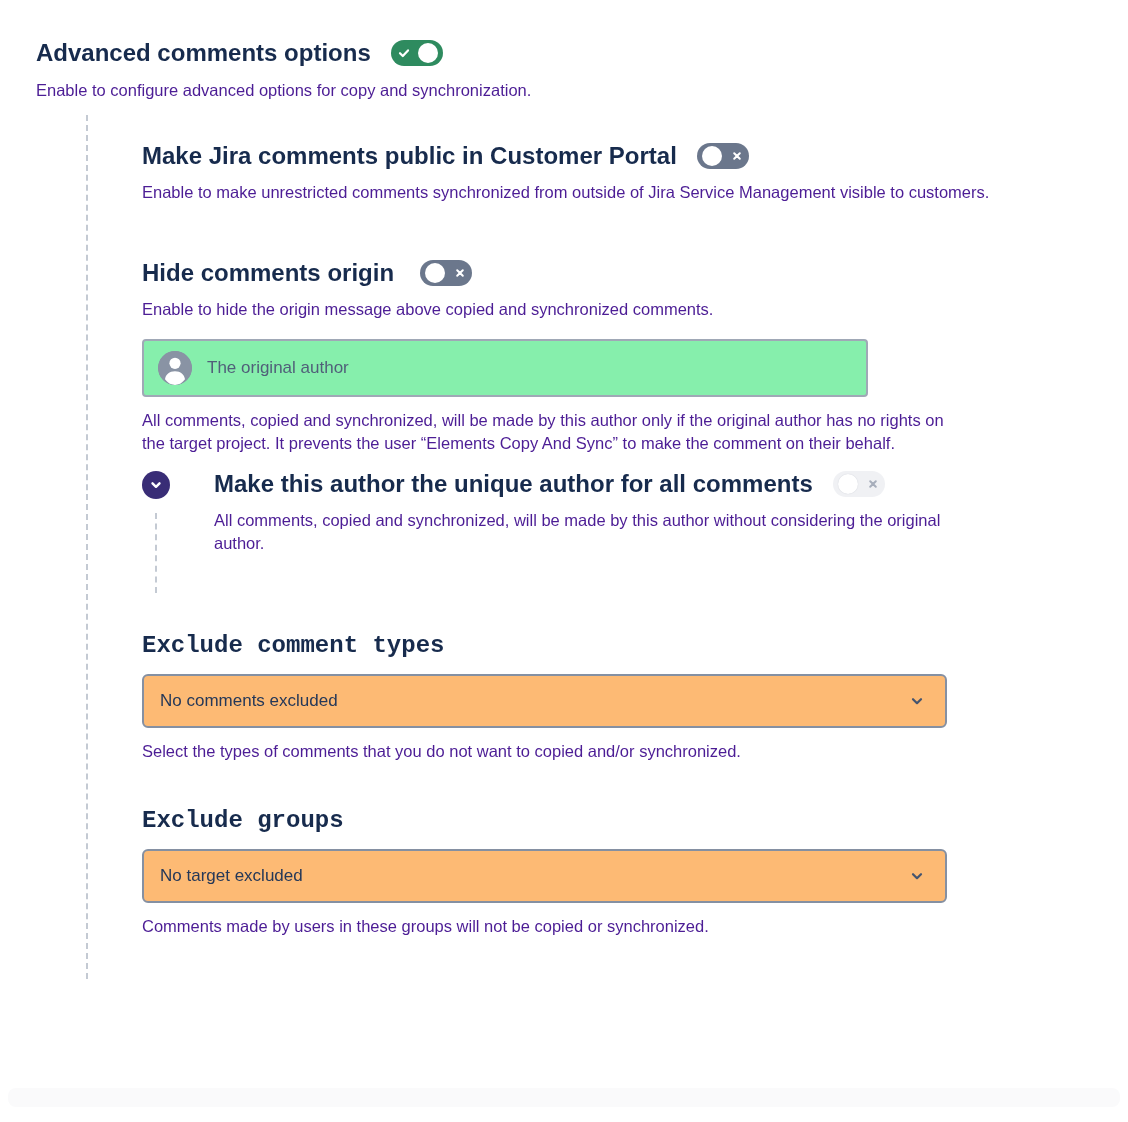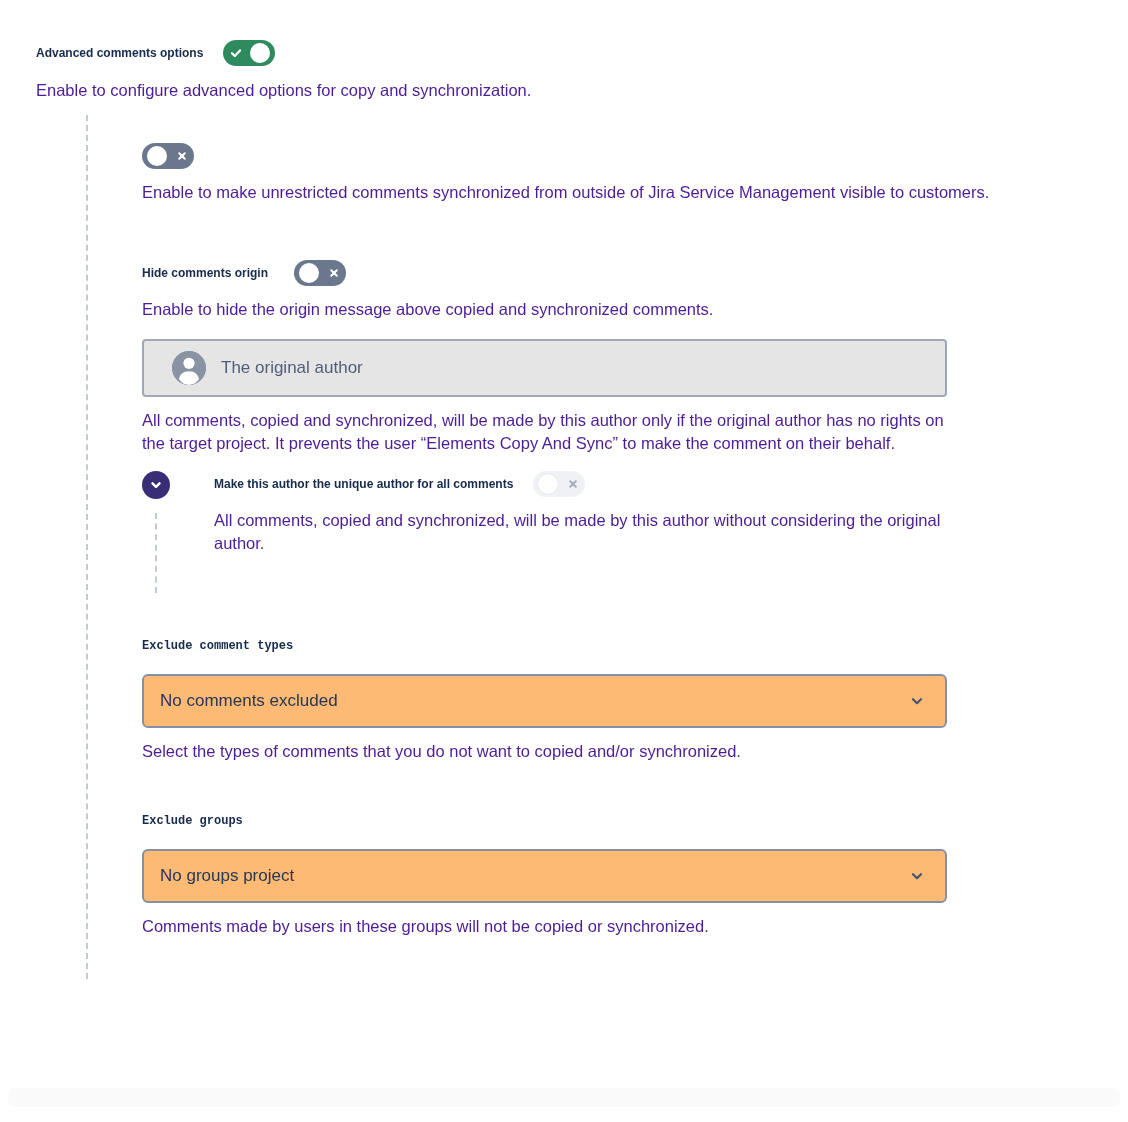--- a/index.html
+++ b/index.html
@@ -4,21 +4,21 @@
 <style>
   * { margin:0; padding:0; box-sizing:border-box; }
   html,body { background:#ffffff; }
   body {
     width:1128px; height:1122px; position:relative; overflow:hidden;
     font-family:"Liberation Sans", sans-serif; color:#172B4D;
   }
   .page { padding:40px 36px 0 36px; }
 
   
-  .h-label { font-size:12px; font-weight:bold; color:#172B4D; line-height:26px; }
+  .h-label { font-size:24px; font-weight:bold; color:#172B4D; line-height:26px; }
   .desc { font-size:16.5px; color:#4c1d95; line-height:23.5px; }
 
   
   .toggle {
     display:inline-flex; align-items:center; justify-content:space-between;
     width:52px; height:26px; border-radius:13px; padding:0 5px;
     cursor:pointer; flex:none;
   }
   .toggle-on { background:#2E8B5F; }
   .toggle-off { background:#6B778C; }
@@ -45,23 +45,23 @@
     padding:28px 0 40px 54px; margin-top:12px;
   }
   .field-row { display:flex; align-items:center; gap:20px; }
   .mt-desc { margin-top:12px; }
 
   .gap-lg { margin-top:56px;gap:26px; }
   .gap-md { margin-top:50px; }
 
   
   .author-box {
-    margin-top:17px; width:805px; height:58px;
-    background:#e5e5e5; border:2px solid #A0A8B6; border-radius:4px;
-    display:flex; align-items:center; padding:0 28px; gap:15px; cursor:pointer;
+    margin-top:17px; width:726px; height:58px;
+    background:#86efac; border:2px solid #A0A8B6; border-radius:4px;
+    display:flex; align-items:center; padding:0 14px; gap:15px; cursor:pointer;
   }
   .avatar { width:34px; height:34px; border-radius:50%; overflow:hidden; background:#8993A4; flex:none; }
   .author-value { font-size:17px; color:#505F79; }
   .author-desc { max-width:815px; }
 
   
   .nested { position:relative; margin-top:15px; padding-left:72px; padding-bottom:32px; }
   .nested .chev-circle { position:absolute; left:0; top:0; }
   .nested-dash {
     position:absolute; left:13px; top:42px; height:80px; width:0;
@@ -100,20 +100,21 @@
       </span>
       <span class="knob"></span>
     </span>
   </div>
   <div class="desc subtitle">Enable to configure advanced options for copy and synchronization.</div>
 
 
   <div class="content">
 
     <div class="field-row">
+      <span class="h-label">Make Jira comments public in Customer Portal</span>
       <span class="toggle toggle-off">
         <span class="knob"></span>
         <span class="tog-icon">
           <svg width="10" height="10" viewBox="0 0 10 10">
               <path d="M2.2 2.2l5.6 5.6M7.8 2.2L2.2 7.8" stroke="#ffffff" stroke-width="2" stroke-linecap="round"></path>
             </svg>
         </span>
       </span>
     </div>
     <div class="desc mt-desc">Enable to make unrestricted comments synchronized from outside of Jira Service Management visible to customers.</div>
@@ -170,21 +171,21 @@
       <span style="display:inline-flex;">
         <svg width="16" height="16" viewBox="0 0 16 16">
             <path d="M4 6.2l4 4 4-4" stroke="#44546F" stroke-width="2.2" fill="none" stroke-linecap="round" stroke-linejoin="round"></path>
           </svg>
       </span>
     </div>
     <div class="desc mt-desc">Select the types of comments that you do not want to copied and/or synchronized.</div>
 
     <div class="h-label select-label">Exclude groups</div>
     <div class="select-box">
-      <span class="select-value">No groups project</span>
+      <span class="select-value">No target excluded</span>
       <span style="display:inline-flex;">
         <svg width="16" height="16" viewBox="0 0 16 16">
             <path d="M4 6.2l4 4 4-4" stroke="#44546F" stroke-width="2.2" fill="none" stroke-linecap="round" stroke-linejoin="round"></path>
           </svg>
       </span>
     </div>
     <div class="desc mt-desc">Comments made by users in these groups will not be copied or synchronized.</div>
 
   </div>
 </div>

